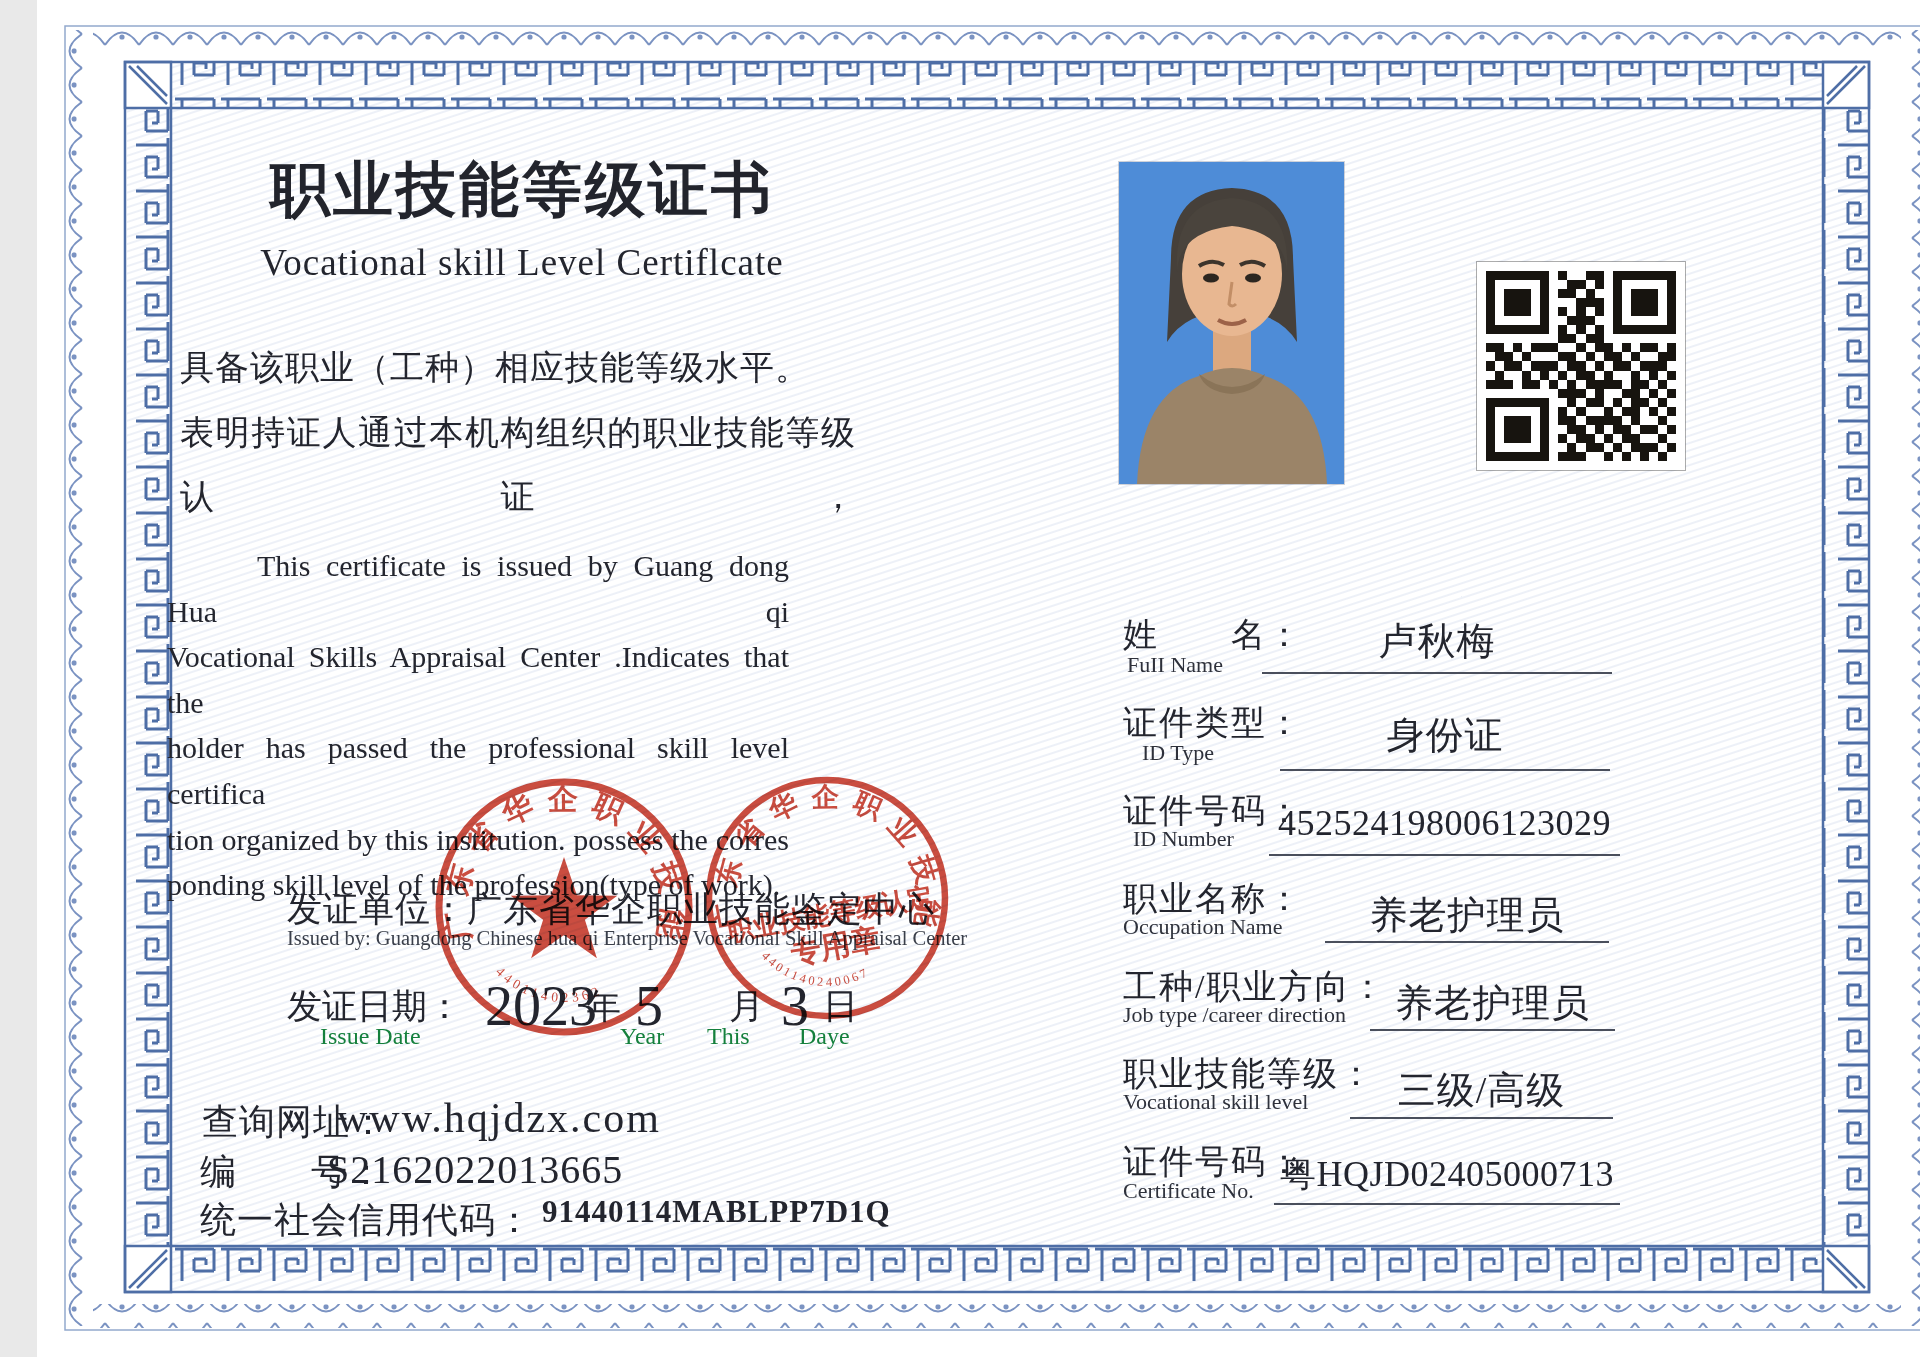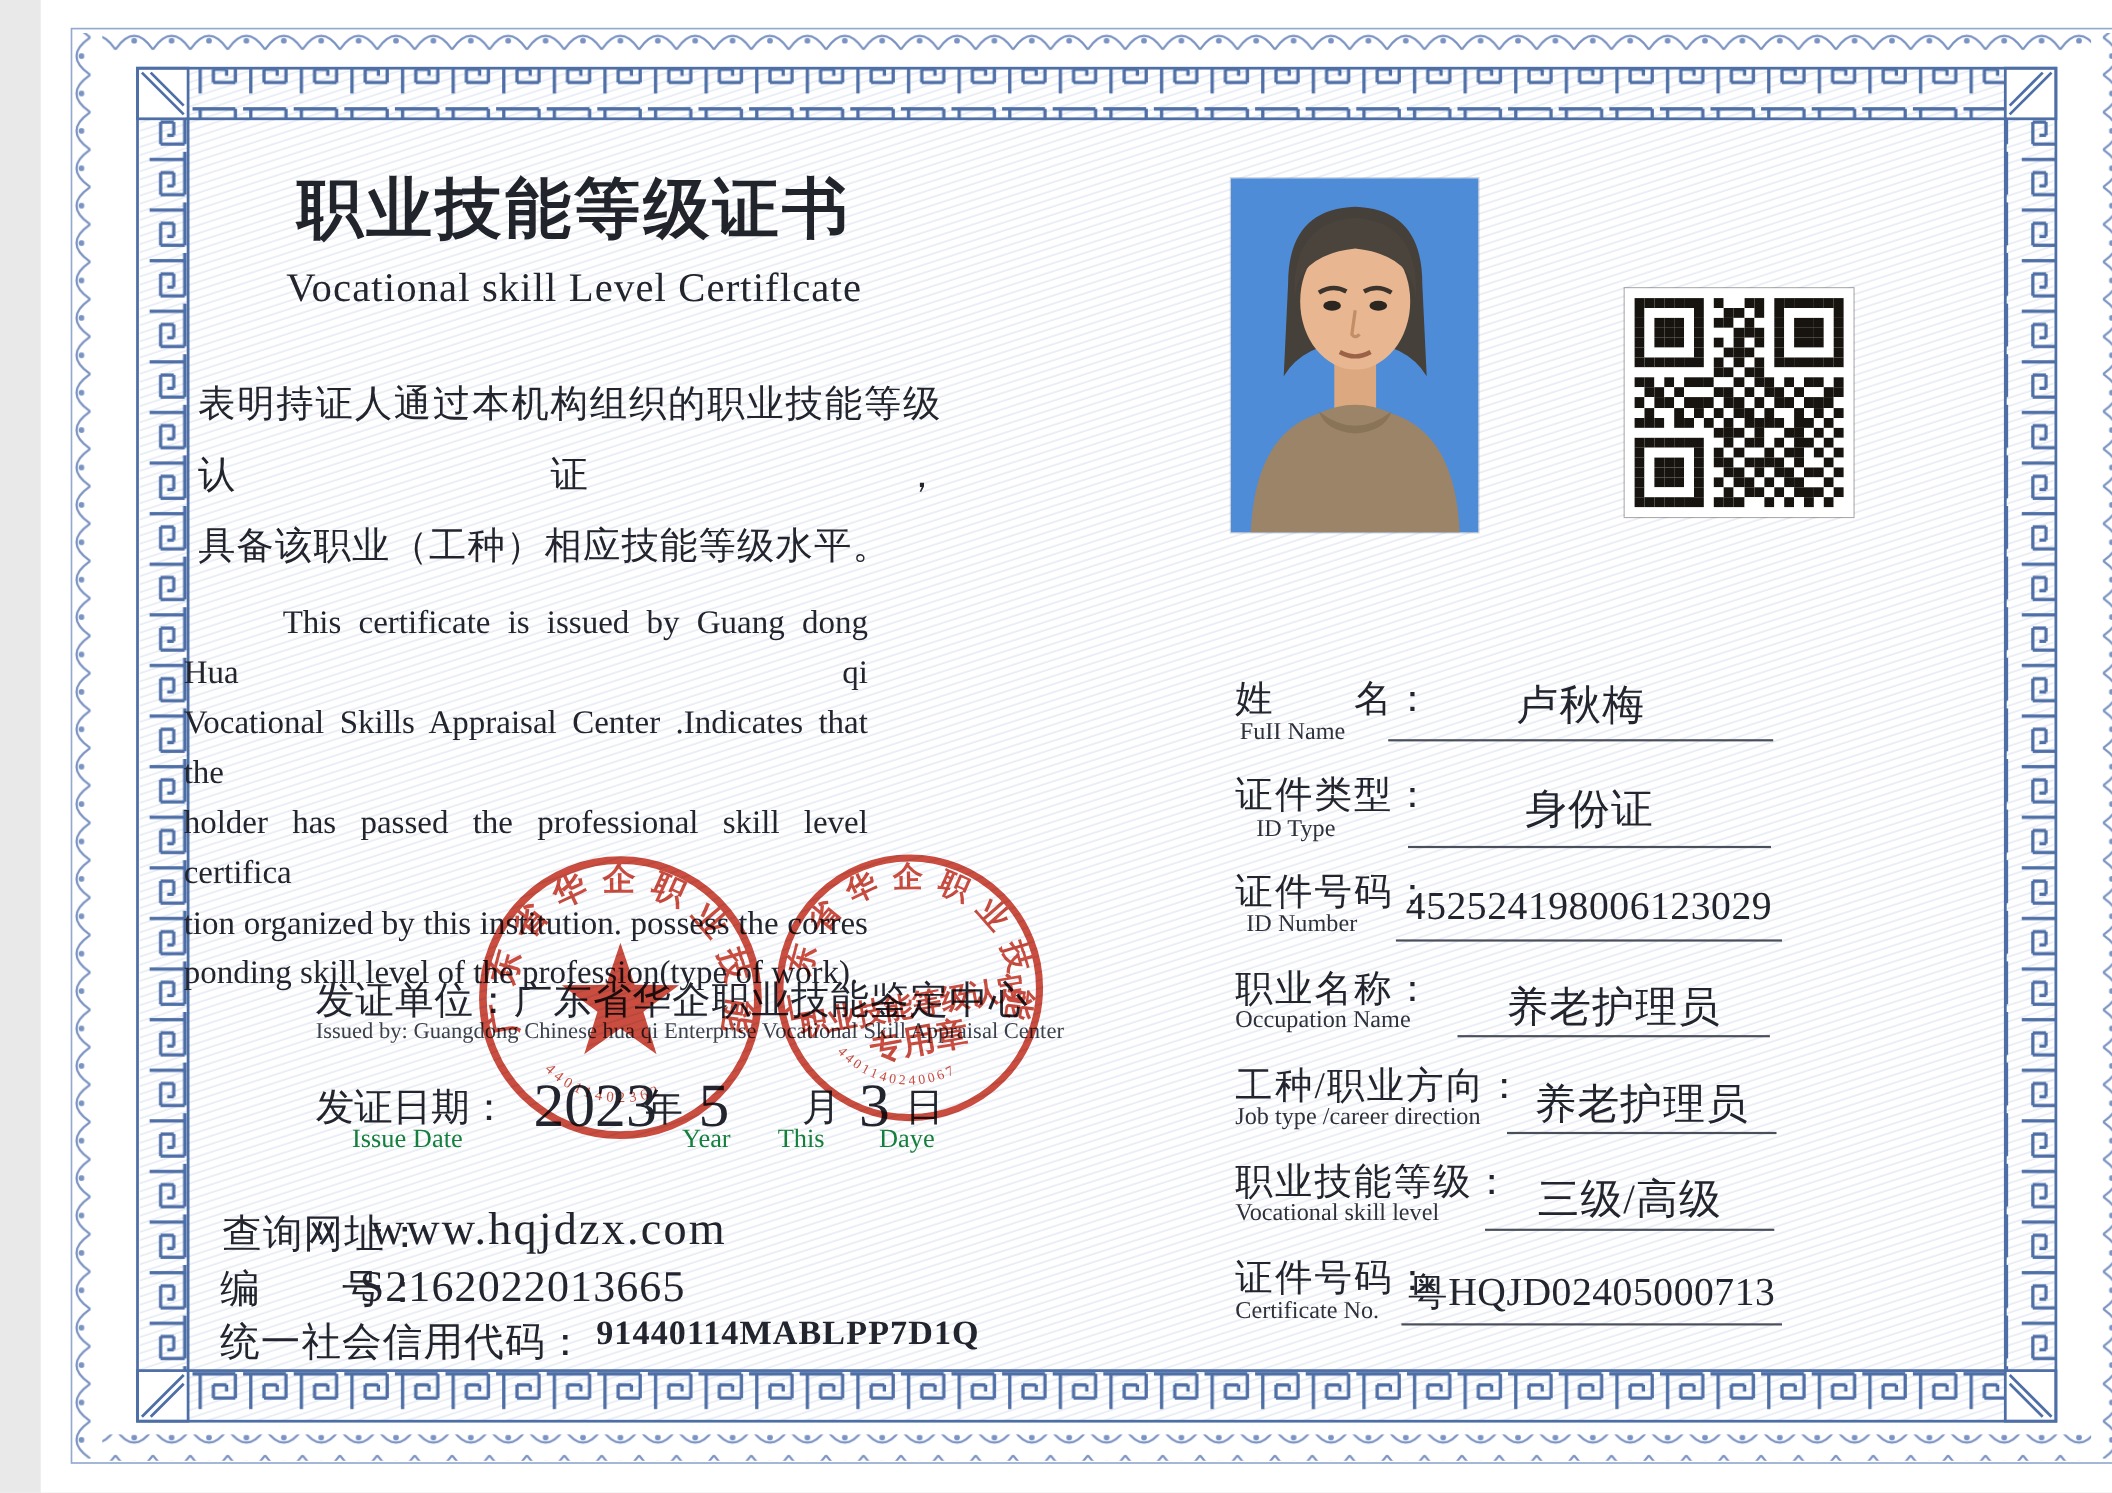--- a/index.html
+++ b/index.html
@@ -113,22 +113,22 @@
     <rect x="88" y="62" width="1744" height="1230" fill="none" stroke="#4e6ea6" stroke-width="2.5"></rect>
     <rect x="134" y="108" width="1652" height="1138" fill="none" stroke="#4e6ea6" stroke-width="2.5"></rect>
   </svg>
 
   <div class="abs title-wrap">
     <div class="title-cn">职业技能等级证书</div>
     <div class="title-en">Vocational skill Level  Certiflcate</div>
   </div>
 
   <div class="abs cn-para">
+    <div class="ln last">具备该职业（工种）相应技能等级水平。</div>
     <div class="ln">表明持证人通过本机构组织的职业技能等级认证，</div>
-    <div class="ln last">具备该职业（工种）相应技能等级水平。</div>
   </div>
 
   <div class="abs en-para">
     <div class="ln first">This certificate is issued by Guang dong Hua qi</div>
     <div class="ln">Vocational Skills Appraisal Center .Indicates that the</div>
     <div class="ln">holder has passed the professional skill level certifica</div>
     <div class="ln">tion organized by this institution. possess the corres</div>
     <div class="ln last">ponding  skill level of the profession(type of  work).</div>
   </div>
 

